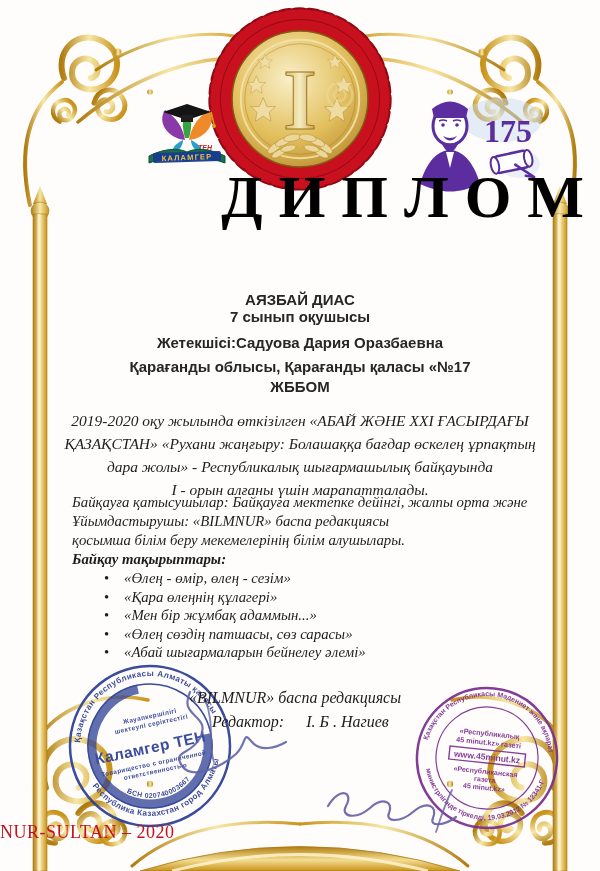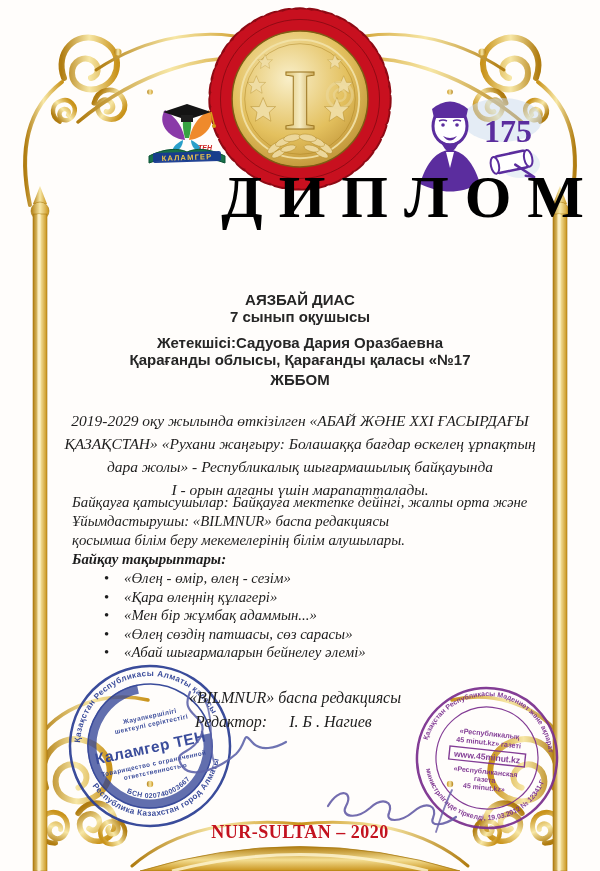--- a/index.html
+++ b/index.html
@@ -10,42 +10,42 @@
   .frame{left:0;top:0;pointer-events:none}
   .medal{left:203px;top:2px}
   .logo-left{left:131px;top:102px}
   .logo-right{left:402px;top:92px}
   .title{position:absolute;top:163px;left:0;width:100%;margin:0;text-align:right;
          font:700 60px "Liberation Serif",serif;color:#000000;letter-spacing:16px;text-indent:16px;}
   .recipient{position:absolute;top:291px;left:0;width:100%;text-align:center;
              font-family:"Liberation Sans",sans-serif;font-weight:700;font-size:15px;color:#262626;}
   .recipient .r-name{margin-bottom:0}
   .recipient .r-grade{margin-bottom:9px}
-  .recipient .r-teacher{}
+  .recipient .r-teacher{margin-bottom:7px}
   .recipient .r-school1{margin-bottom:3px}
   .award{position:absolute;top:409px;left:60px;width:480px;text-align:center;
          font-style:italic;font-size:15.5px;line-height:23px;color:#1d1d1d;}
   .details{position:absolute;top:493px;left:72px;width:468px;font-style:italic;
            font-size:14.8px;line-height:19px;color:#1d1d1d;}
   .details .bold{font-weight:700}
   .topics{margin:2px 0 0 0;padding:0;list-style:none}
   .topics li{position:relative;margin:0 0 4.5px 52px;line-height:14px}
   .topics li::before{content:"•";position:absolute;left:-20px;top:0;font-style:normal}
   .stamp{opacity:.93}
   .stamp-left{left:64px;top:660px;transform:rotate(-12deg)}
   .stamp-right{left:413px;top:684px;transform:rotate(6deg)}
   .sigs{left:0;top:0;pointer-events:none}
   .f-pub{position:absolute;top:689px;left:0;width:590px;text-align:center;font-style:italic;font-size:16px;color:#1c1c1c}
-  .f-editor{position:absolute;top:713px;left:195px;font-style:italic;font-size:16px;color:#1c1c1c}
+  .f-editor{position:absolute;top:713px;left:212px;font-style:italic;font-size:16px;color:#1c1c1c}
   .f-editor .ename{margin-left:22px}
   .f-block{position:absolute;top:737px;left:215px;width:250px;text-align:center;
            font-style:italic;font-size:16px;line-height:21px;color:#1c1c1c}
   .f-block .site{text-decoration:underline}
-  .cityyear{position:absolute;top:822px;left:0;width:100%;text-align:center;
-            font-weight:700;font-size:18px;color:#c3121f;letter-spacing:.5px}
+  .cityyear{position:absolute;top:822px;left:0;width:100%;
+            font-weight:400;font-size:18px;color:#c3121f;letter-spacing:.5px}
   .st{font-family:"Liberation Sans",sans-serif;font-weight:700}
 </style>
 </head>
 <body>
 
 <div class="page">
 
   <svg class="abs frame" width="600" height="871" viewBox="0 0 600 871">
     <defs>
       <linearGradient id="gv" x1="0" y1="0" x2="1" y2="0">
@@ -197,21 +197,21 @@
 
   <div class="recipient">
     <div class="r-name">АЯЗБАЙ ДИАС</div>
     <div class="r-grade">7 сынып оқушысы</div>
     <div class="r-teacher">Жетекшісі:Садуова Дария Оразбаевна</div>
     <div class="r-school1">Қарағанды облысы, Қарағанды қаласы  «№17</div>
     <div class="r-school2">ЖББОМ</div>
   </div>
 
   <div class="award">
-    <div>2019-2029 оқу жылында өткізілген  «АБАЙ ЖӘНЕ XXI ҒАСЫРДАҒЫ</div>
+    <div>2019-2020 оқу жылында өткізілген  «АБАЙ ЖӘНЕ XXI ҒАСЫРДАҒЫ</div>
     <div>ҚАЗАҚСТАН» «Рухани жаңғыру: Болашаққа бағдар  өскелең ұрпақтың</div>
     <div>дара жолы»  - Республикалық шығармашылық байқауында</div>
     <div>І - орын алғаны үшін марапатталады.</div>
   </div>
 
   <div class="details">
     <div>Байқауға қатысушылар: Байқауға мектепке дейінгі, жалпы орта және</div>
     <div>Ұйымдастырушы: «BILMNUR» баспа редакциясы</div>
     <div>қосымша білім беру мекемелерінің білім алушылары.</div>
     <div class="bold">Байқау тақырыптары:</div>

